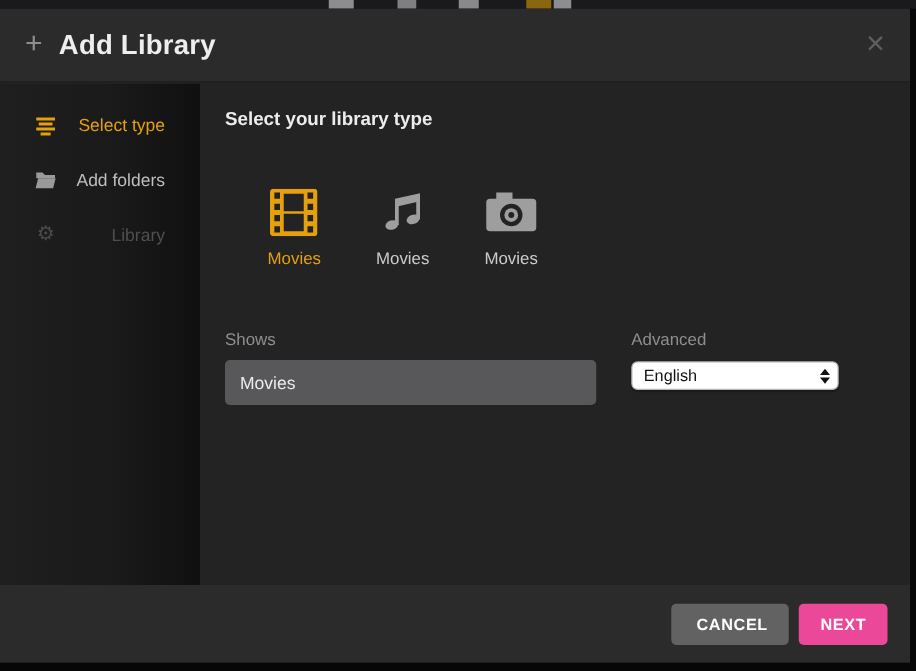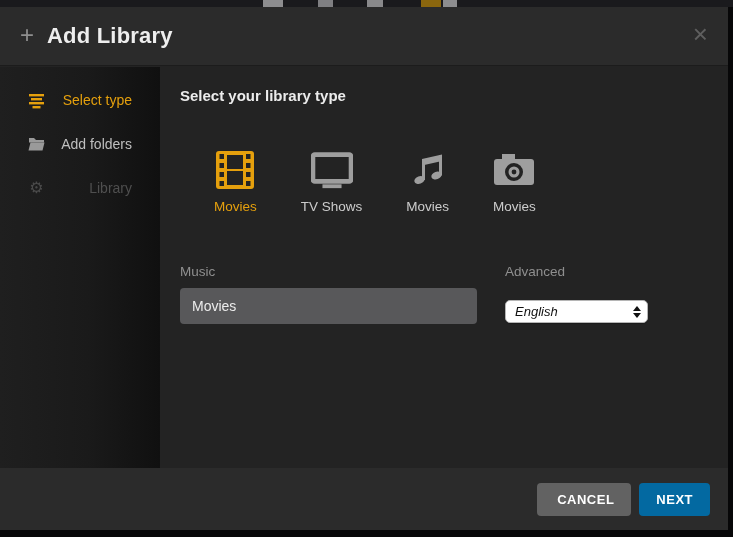--- a/index.html
+++ b/index.html
@@ -82,47 +82,46 @@
   .field-label { font-size:13.5px; color:#8f8f8f; }
   .name-group { width:297px; }
   .name-input {
     margin-top:9px; width:297px; height:36px;
     background:#58585a; border:none; border-radius:4px;
     color:#ececec; font-size:14px; font-family:"Liberation Sans",sans-serif;
     padding:0 12px; outline:none;
   }
   .lang-group { margin-left:28px; }
   .lang-select {
-    margin-top:21px; width:143px; height:23px;
+    margin-top:10px; width:166px; height:23px;
     background:#ffffff; border:1px solid #b5b5b5; border-radius:5px;
     display:flex; align-items:center;
     padding:0 6px 0 9px;
     color:#111111; font-size:13px; cursor:pointer;
     box-shadow:0 1px 1px rgba(0,0,0,0.25);
-    font-style:italic;
   }
   .stepper { margin-left:auto; display:flex; flex-direction:column; gap:2px; }
   .stepper .up    { width:0; height:0; border-left:4px solid transparent; border-right:4px solid transparent; border-bottom:5px solid #111; }
   .stepper .down  { width:0; height:0; border-left:4px solid transparent; border-right:4px solid transparent; border-top:5px solid #111; }
 
   
   .dlg-footer {
     position:absolute; left:0; right:0; bottom:0; height:62px;
     background:#2b2b2b;
     display:flex; align-items:center; justify-content:flex-end;
     padding-right:18px; gap:8px;
   }
   .btn {
     height:33px; border:none; border-radius:4px;
     color:#ffffff; font-size:13px; font-weight:700; letter-spacing:0.5px;
     font-family:"Liberation Sans",sans-serif; cursor:pointer;
     padding:0 17px;
   }
   .btn-cancel { background:#626262;padding-left:20px; }
-  .btn-next   { background:#0369a1; }
+  .btn-next   { background:#ec4899; }
 </style>
 </head>
 <body>
 
 <div class="bg-strip">
   <div class="bg-blob blob-1"></div>
   <div class="bg-blob blob-2"></div>
   <div class="bg-blob blob-3"></div>
   <div class="bg-blob blob-4"></div>
   <div class="bg-blob blob-5"></div>
@@ -184,29 +183,20 @@
               <rect x="30" y="12" width="4.5" height="5" fill="#232323"></rect>
               <rect x="30" y="21" width="4.5" height="5" fill="#232323"></rect>
               <rect x="30" y="30" width="4.5" height="5" fill="#232323"></rect>
               <rect x="11" y="4" width="16" height="14" fill="#232323"></rect>
               <rect x="11" y="20" width="16" height="14" fill="#232323"></rect>
             </svg>
           </span>
           <span class="type-label">Movies</span>
         </div>
 
-        <div class="type-option">
-          <span class="t-icon">
-            <svg width="44" height="40" viewBox="0 0 44 40">
-              <rect x="2" y="4" width="40" height="28" rx="2" fill="none" stroke="#9e9e9e" stroke-width="5"></rect>
-              <rect x="12" y="35" width="20" height="4" fill="#9e9e9e"></rect>
-            </svg>
-          </span>
-          <span class="type-label">TV Shows</span>
-        </div>
 
         <div class="type-option">
           <span class="t-icon">
             <svg width="38" height="38" viewBox="0 0 38 38">
               <polygon points="13,8 33,3.5 33,10 13,14.5" fill="#9e9e9e"></polygon>
               <rect x="13" y="9" width="3" height="20" fill="#9e9e9e"></rect>
               <rect x="30" y="4.5" width="3" height="20" fill="#9e9e9e"></rect>
               <ellipse cx="10.5" cy="29" rx="5.3" ry="3.7" fill="#9e9e9e" transform="rotate(-18 10.5 29)"></ellipse>
               <ellipse cx="27.5" cy="24.5" rx="5.3" ry="3.7" fill="#9e9e9e" transform="rotate(-18 27.5 24.5)"></ellipse>
             </svg>
@@ -225,21 +215,21 @@
             </svg>
           </span>
           <span class="type-label">Movies</span>
         </div>
 
 
       </div>
 
       <div class="fields-row">
         <div class="name-group">
-          <div class="field-label">Music</div>
+          <div class="field-label">Shows</div>
           <input class="name-input" type="text" value="Movies" style="">
         </div>
         <div class="lang-group">
           <div class="field-label">Advanced</div>
           <div class="lang-select">
             <span>English</span>
             <span class="stepper">
               <span class="up"></span>
                 <span class="down"></span>
             </span>

